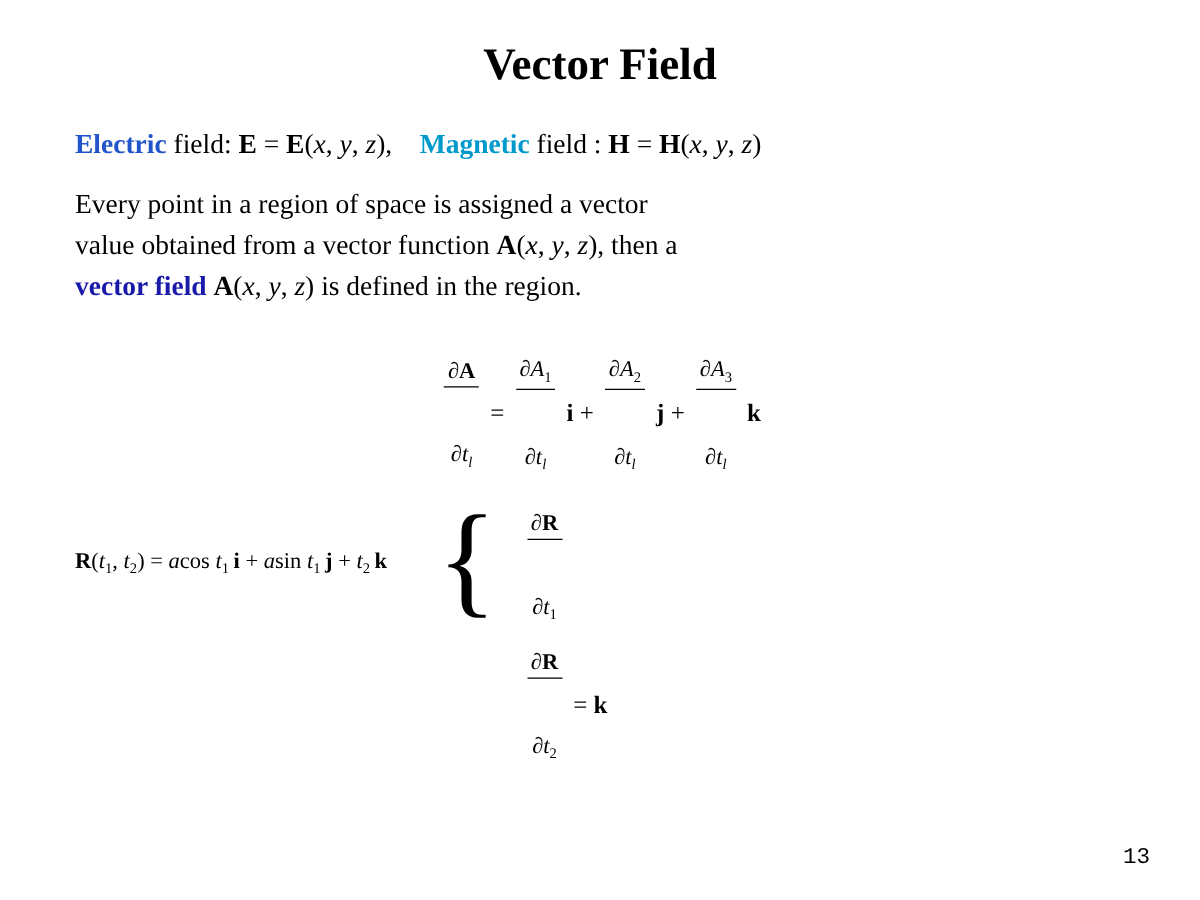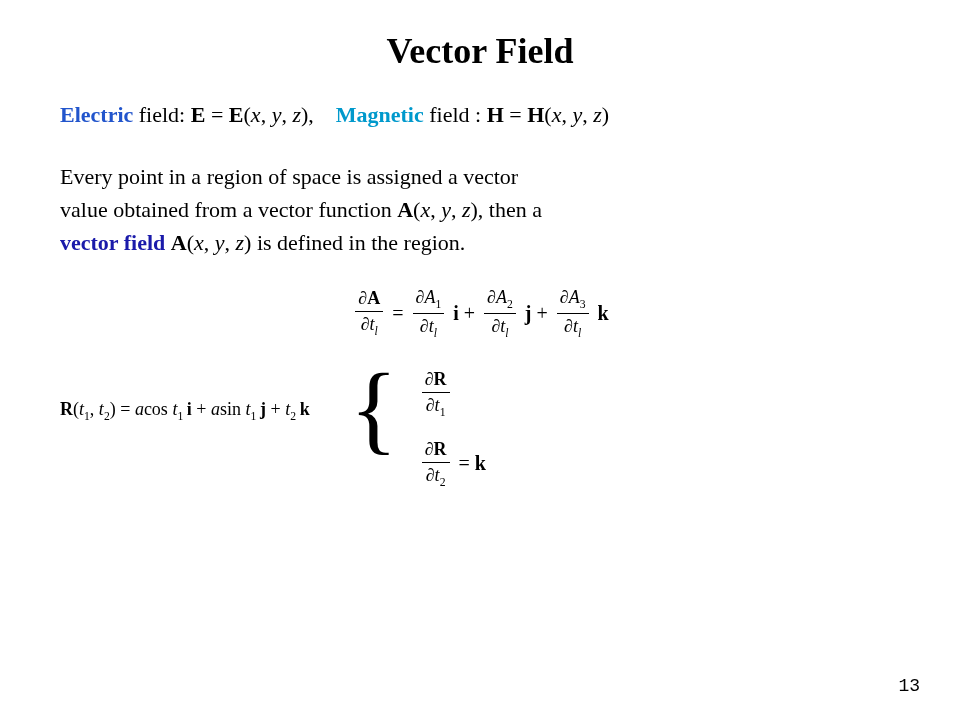--- a/index.html
+++ b/index.html
@@ -23,38 +23,38 @@
     .title {
       text-align: center;
       font-size: 36px;
       font-weight: bold;
       margin-bottom: 30px;
       color: #000;
     }
 
     .electric-line {
       font-size: 22px;
-      margin-bottom: 32px;
+      margin-bottom: 18px;
       color: #000;
     }
 
     .electric-word {
       color: #2255cc;
       font-weight: bold;
     }
 
     .magnetic-word {
       color: #0099cc;
       font-weight: bold;
     }
 
     .description {
       font-size: 22px;
       line-height: 1.5;
-      margin-bottom: 28px;
+      margin-bottom: 40px;
       max-width: 640px;
     }
 
     .vector-field-bold {
       color: #1a1aaa;
       font-weight: bold;
     }
 
     
     .formula-container {
@@ -115,20 +115,21 @@
 
     .frac .num {
       border-bottom: 1.5px solid #000;
       padding: 0 3px 2px 3px;
       font-size: 18px;
     }
 
     .frac .den {
       padding: 2px 3px 0 3px;
       font-size: 18px;
+      margin-top: 41px;
     }
 
     .math-row {
       display: flex;
       align-items: center;
       font-size: 20px;
     }
 
     sub {
       font-size: 0.65em;

